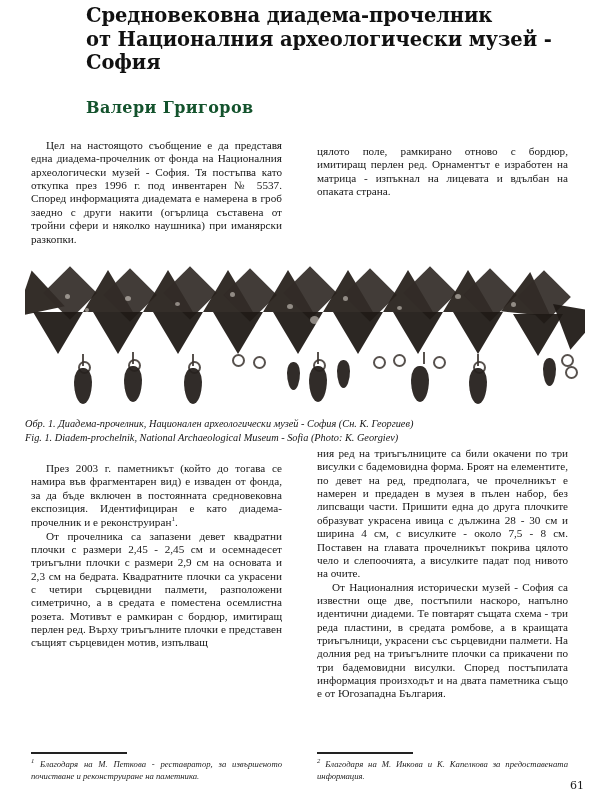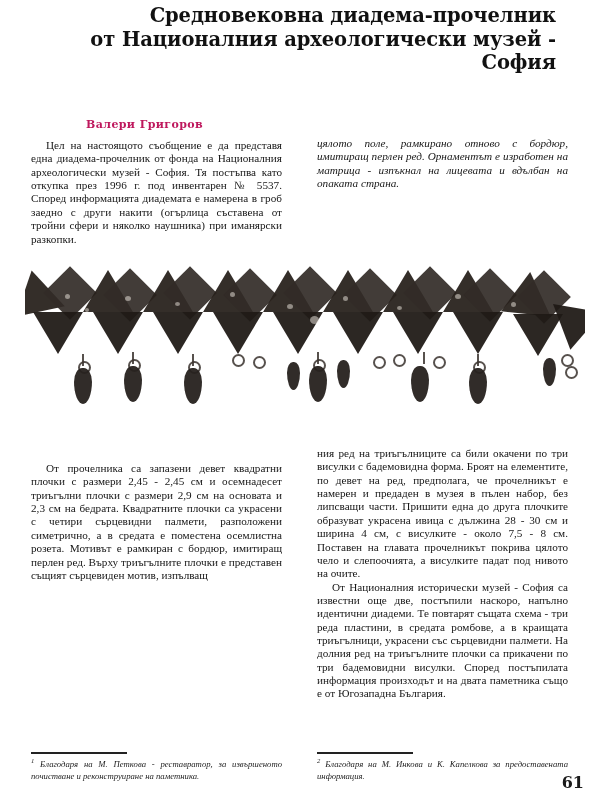--- a/index.html
+++ b/index.html
@@ -32,51 +32,49 @@
   }
   .doc-title {
     font-family: "DejaVu Serif", "Liberation Serif", serif;
     font-weight: bold;
     font-size: 19.5px;
     line-height: 1.21;
     letter-spacing: -0.1px;
     color: #111111;
     margin: 0;
     white-space: pre-line;
-    text-align: right;
   }
   .author {
     position: absolute;
     left: 86px;
     top: 98px;
     font-family: "DejaVu Serif", "Liberation Serif", serif;
     font-weight: bold;
-    font-size: 11px;
+    font-size: 16px;
     letter-spacing: 0.4px;
-    color: #be185d;
-    margin-top: 20px;
+    color: #14532d;
   }
 
   
   .col {
     position: absolute;
     width: 251px;
     font-size: 11.2px;
     line-height: 1.193;
     text-align: justify;
     text-justify: inter-word;
     color: #161616;
     -webkit-hyphens: manual;
     hyphens: manual;
   }
   .col.left  { left: 31px; }
   .col.right { left: 317px; }
 
   .col-top.left  { top: 139px; }
-  .col-top.right { top: 137px; font-style: italic; }
+  .col-top.right { top: 145px; }
   .col-bottom.left  { top: 462px; }
   .col-bottom.right { top: 447px; }
 
   .col p {
     margin: 0;
     text-indent: 15px;
   }
   .col p.cont { text-indent: 0; }
 
   
@@ -195,22 +193,22 @@
   .sup {
     font-size: 7px;
     vertical-align: super;
   }
 
   .page-number {
     position: absolute;
     right: 16px;
     bottom: 8px;
     font-family: "DejaVu Serif", "Liberation Serif", serif;
-    font-weight: bold;
-    font-size: 16px;
+    font-weight: normal;
+    font-size: 11px;
     color: #1a1a1a;
   }
 </style>
 </head>
 <body>
 
 <div class="page">
 
   <div class="title-block">
     <h1 class="doc-title">Средновековна диадема-прочелник
@@ -305,22 +303,27 @@
       <div class="wire" style="left:452px; top:92px;"></div>
       <div class="loop" style="left:448px; top:99px;"></div>
       <div class="pend" style="left:444px; top:106px;"></div>
 
       <div class="pend sm" style="left:518px; top:96px;"></div>
       <div class="loop" style="left:536px; top:92px;"></div>
       <div class="loop" style="left:540px; top:104px;"></div>
     </div>
   </div>
 
+  <div class="caption">
+    <div class="cap-line">Обр. 1. Диадема-прочелник, Национален археологически музей - София (Сн. К. Георгиев)</div>
+    <div class="cap-line">Fig. 1. Diadem-prochelnik, National Archaeological Museum - Sofia (Photo: K. Georgiev)</div>
+  </div>
 
   <div class="col left col-bottom">
+    <p><span>През 2003 г. паметникът (който до тогава се намира във фрагментарен вид) е изваден от фонда, за да бъде включен в постоянната средновековна експозиция. Идентифициран е като диадема-прочелник и е реконструиран</span><span class="sup">1</span>.</p>
     <p>От прочелника са запазени девет квадратни плочки с размери 2,45 - 2,45 см и осемнадесет триъгълни плочки с размери 2,9 см на основата и 2,3 см на бедрата. Квадратните плочки са украсени с четири сърцевидни палмети, разположени симетрично, а в средата е поместена осемлистна розета. Мотивът е рамкиран с бордюр, имитиращ перлен ред. Върху триъгълните плочки е представен същият сърцевиден мотив, изпълващ</p>
   </div>
 
   <div class="col right col-bottom">
     <p class="cont">ния ред на триъгълниците са били окачени по три висулки с бадемовидна форма. Броят на елементите, по девет на ред, предполага, че прочелникът е намерен и предаден в музея в пълен набор, без липсващи части. Пришити една до друга плочките образуват украсена ивица с дължина 28 - 30 см и ширина 4 см, с висулките - около 7,5 - 8 см. Поставен на главата прочелникът покрива цялото чело и слепоочията, а висулките падат под нивото на очите.</p>
     <p>От Националния исторически музей - София са известни още две, постъпили наскоро, напълно идентични диадеми. Те повтарят същата схема - три реда пластини, в средата ромбове, а в краищата триъгълници, украсени със сърцевидни палмети. На долния ред на триъгълните плочки са прикачени по три бадемовидни висулки. Според постъпилата информация произходът и на двата паметника също е от Югозападна България.</p>
   </div>
 
   <div class="footnote left">
     <div class="fn-rule"></div>

